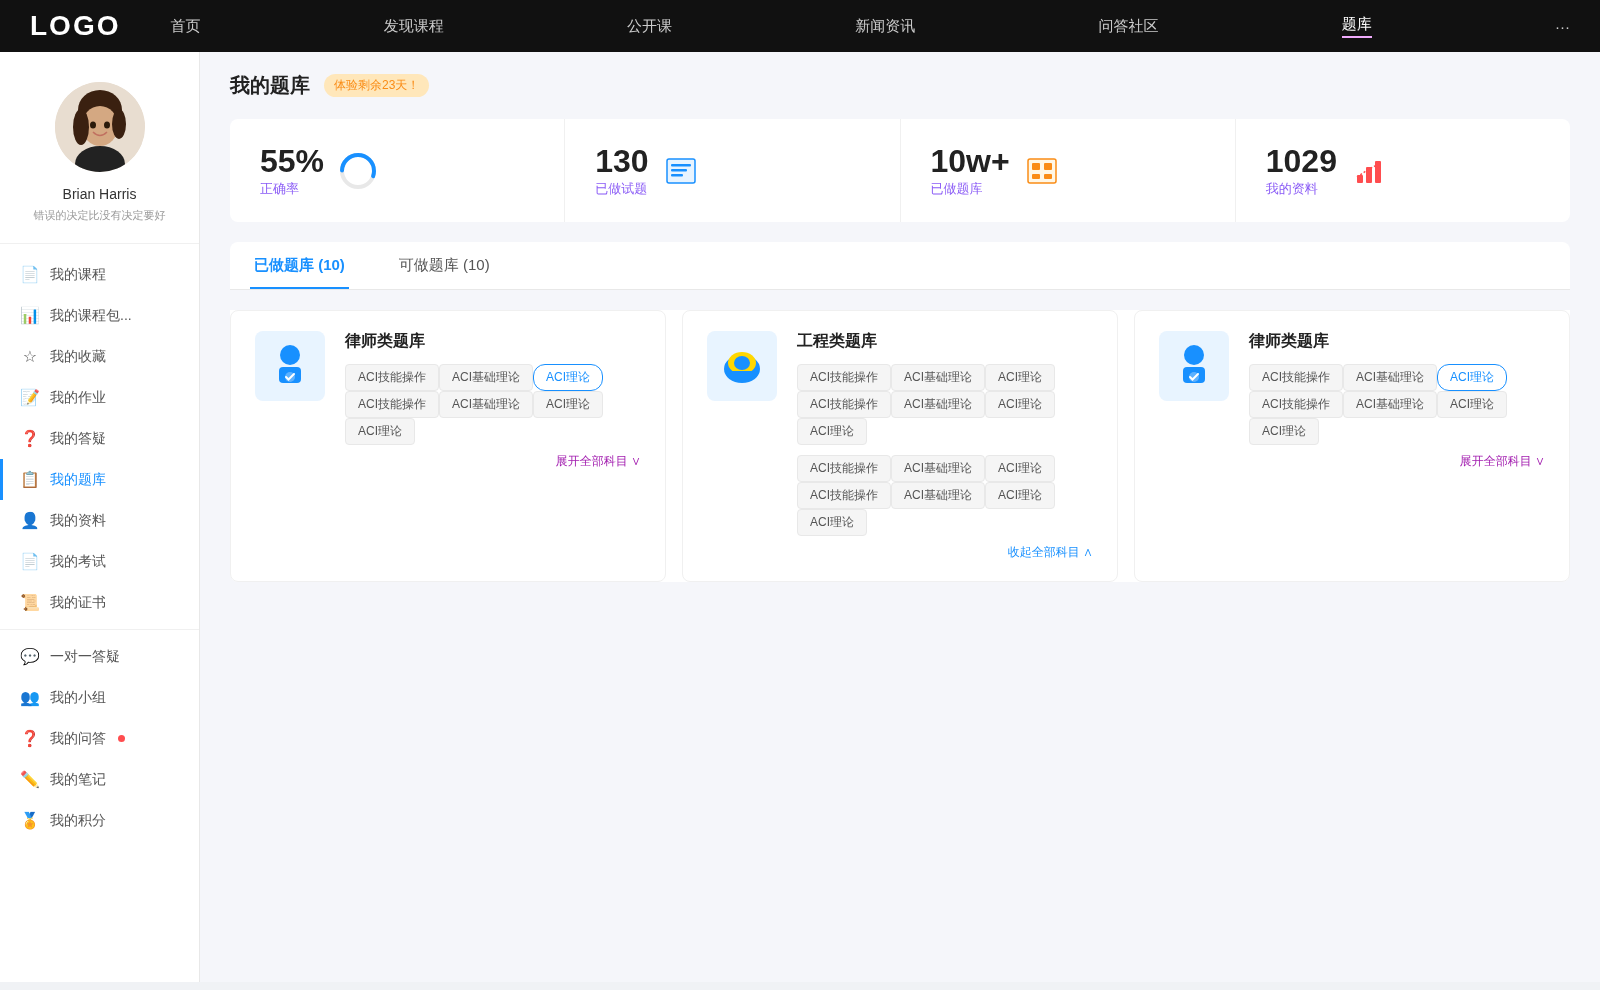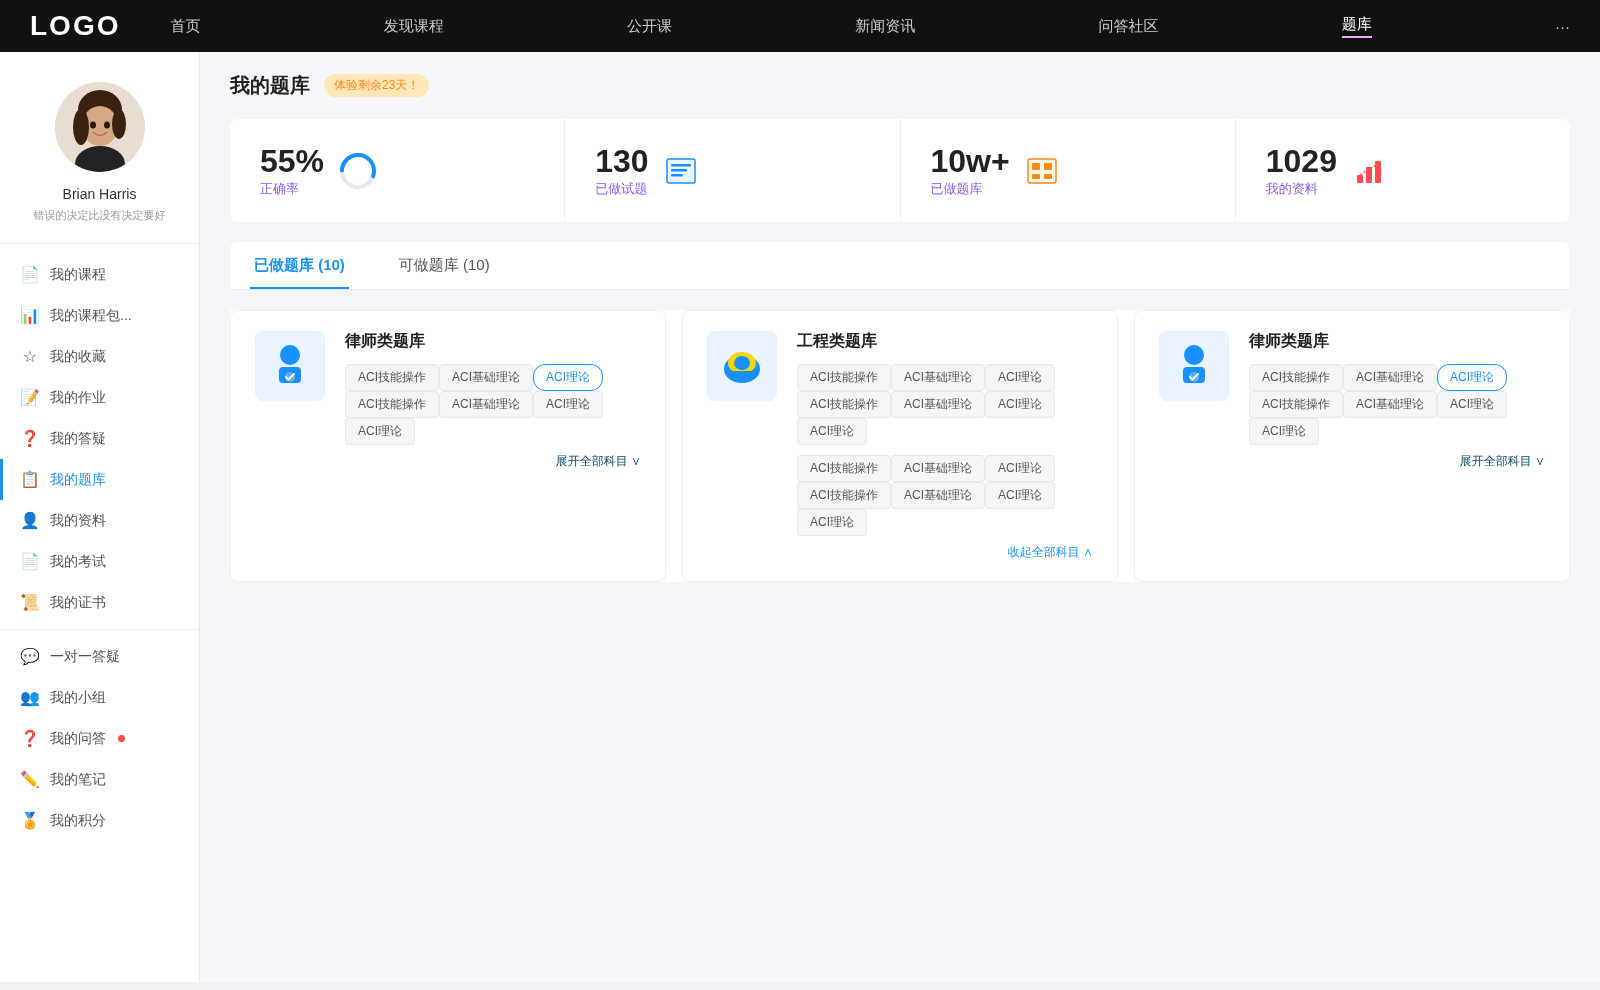--- a/index.html
+++ b/index.html
@@ -297,21 +297,21 @@
       border: 1px solid #e8e8e8;
     }
     .tag.active {
       background: #fff;
       color: #1890ff;
       border: 1px solid #1890ff;
       border-radius: 12px;
     }
     .expand-link {
       font-size: 12px;
-      color: #0c4a6e;
+      color: #a21caf;
       cursor: pointer;
       text-align: right;
       margin-top: 8px;
     }
     .collapse-link {
       font-size: 12px;
       color: #1890ff;
       cursor: pointer;
       text-align: right;
       margin-top: 8px;

